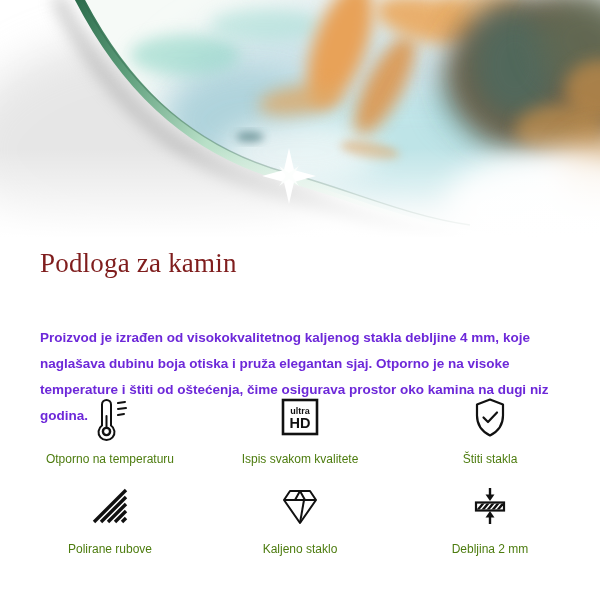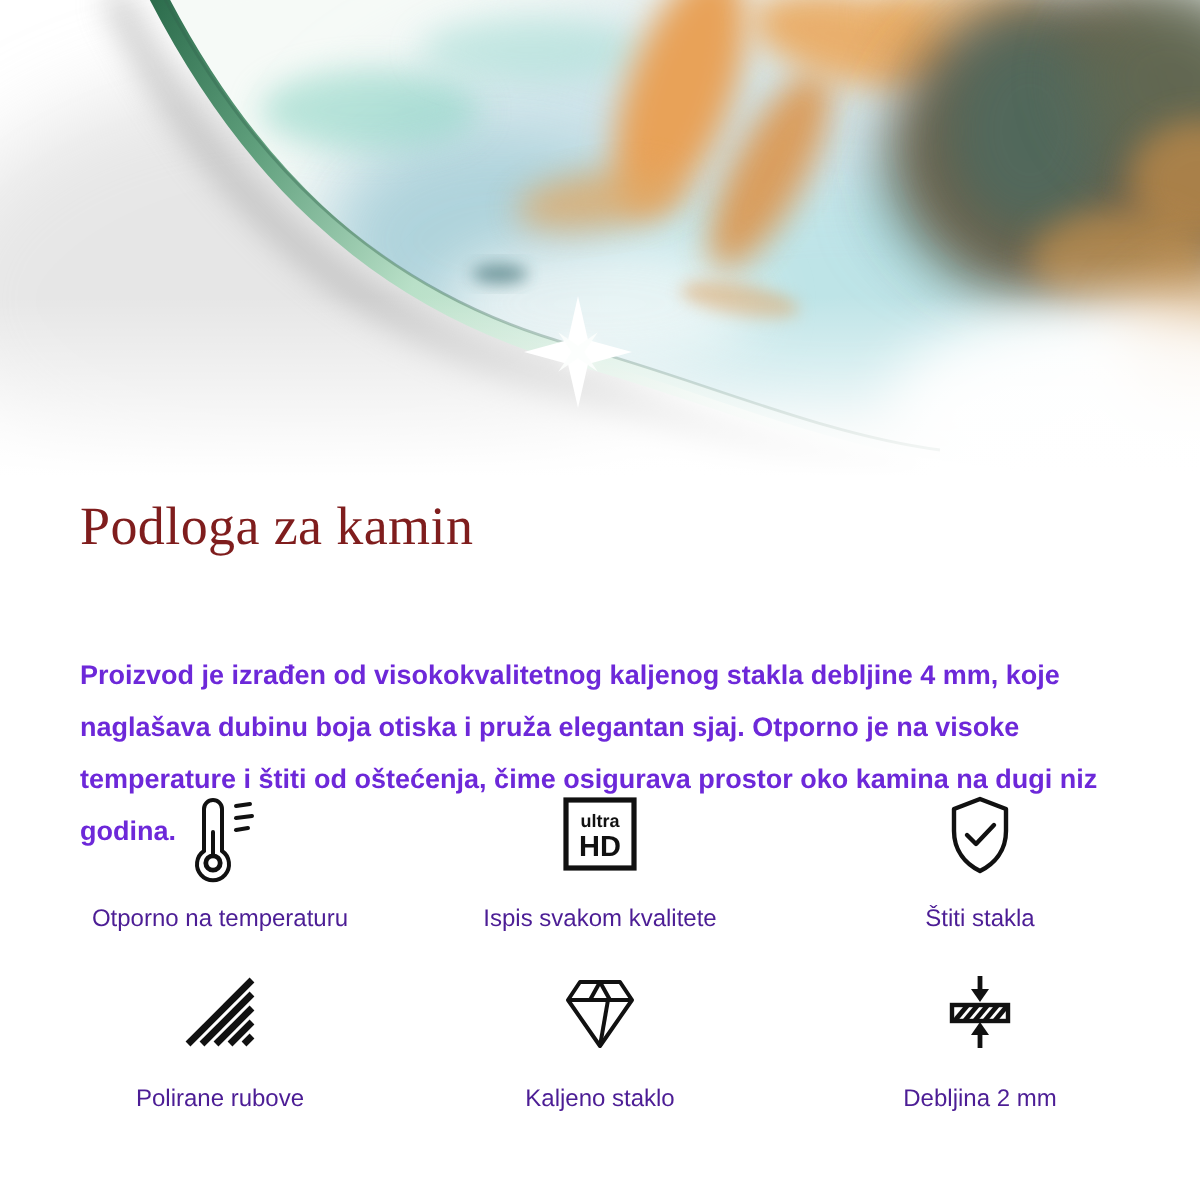--- a/index.html
+++ b/index.html
@@ -8,21 +8,21 @@
   .hero{position:absolute;top:0;left:0;width:600px;height:240px;}
   .title{position:absolute;top:229px;left:40px;width:520px;
          font-family:"Liberation Serif",serif;font-size:27px;line-height:33px;
          color:#7f1d1d;font-weight:400;letter-spacing:.2px;}
   .desc{position:absolute;top:311px;left:40px;width:510px;
         font-size:13.5px;line-height:26px;color:#6d28d9;font-weight:bold;}
   .features{position:absolute;top:396px;left:15px;width:570px;
             display:grid;grid-template-columns:repeat(3,1fr);row-gap:20px;}
   .feature{display:flex;flex-direction:column;align-items:center;}
   .feature .ic{height:48px;display:flex;align-items:flex-start;justify-content:center;margin-bottom:8px;}
-  .feature .lbl{font-size:12px;color:#4c1d95;line-height:14px;text-align:center;}
+  .feature .lbl{font-size:12px;color:#4d7c0f;line-height:14px;text-align:center;}
   svg{display:block;}
 </style>
 </head>
 <body>
 
 <div class="page">
 
   <div class="hero">
     <svg width="600" height="240" viewBox="0 0 600 240">
       <defs>

